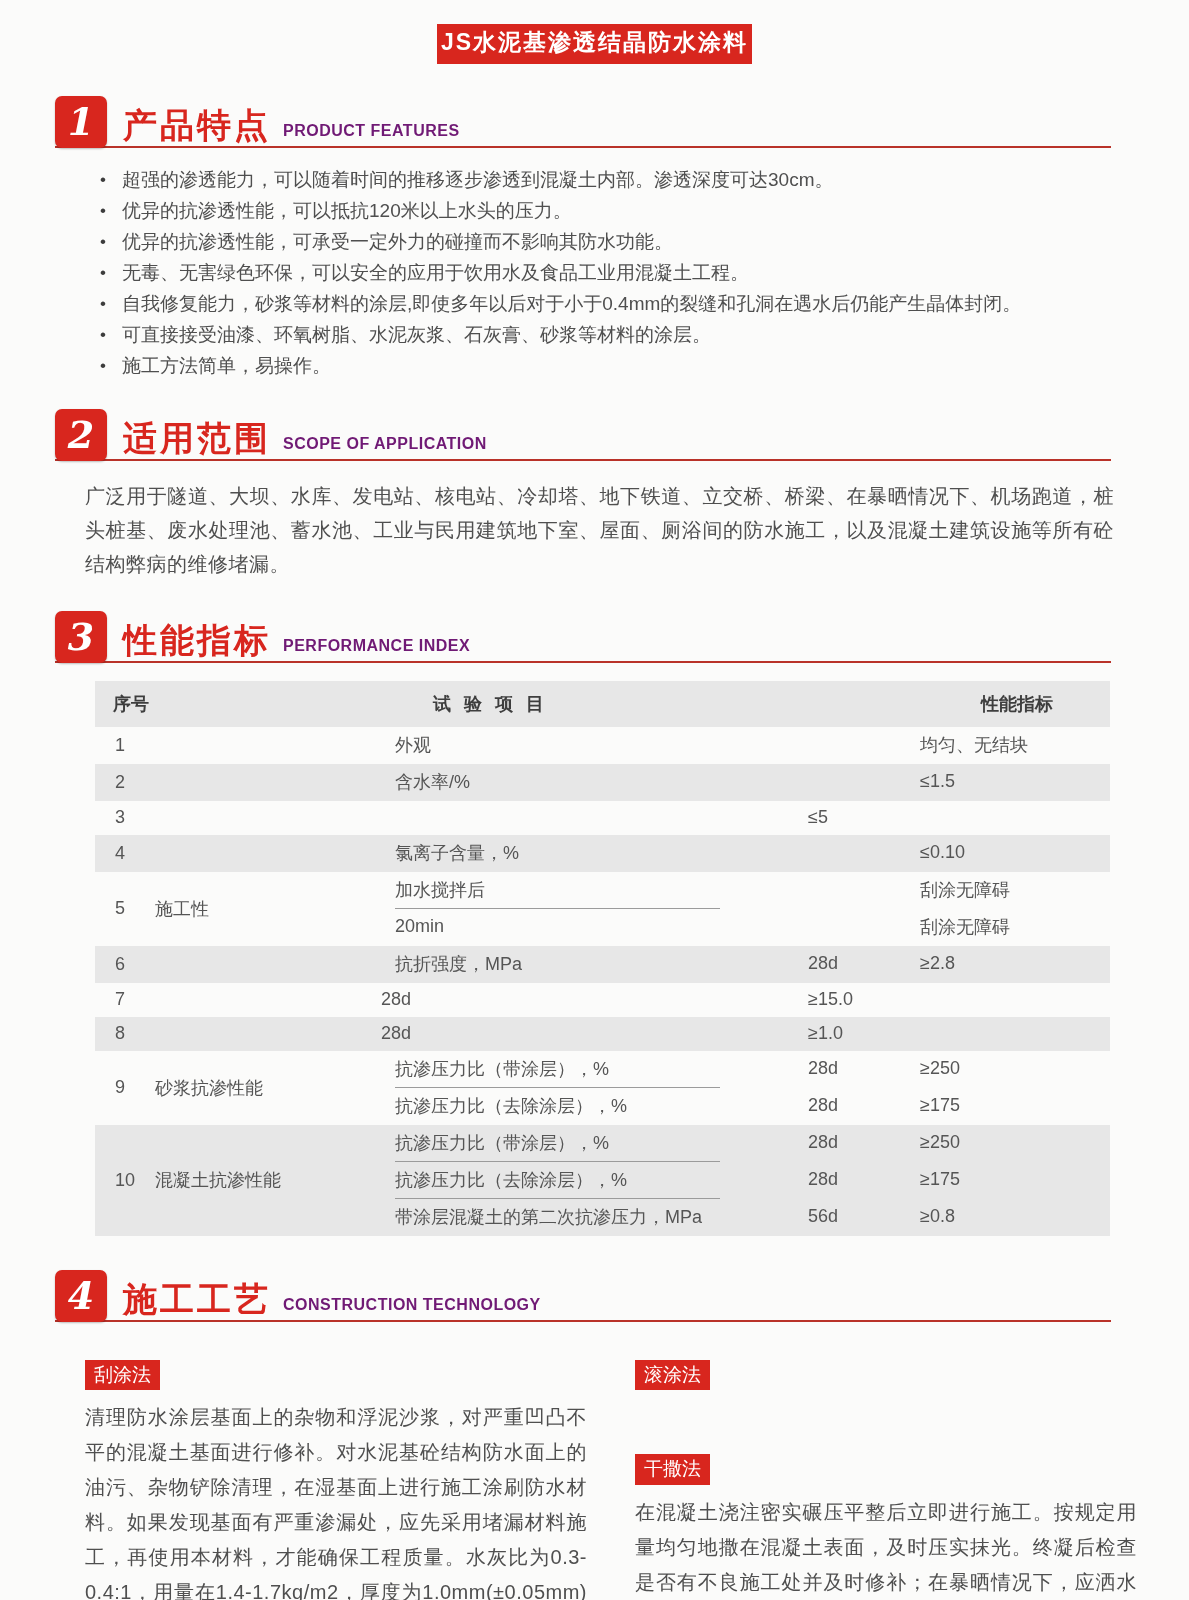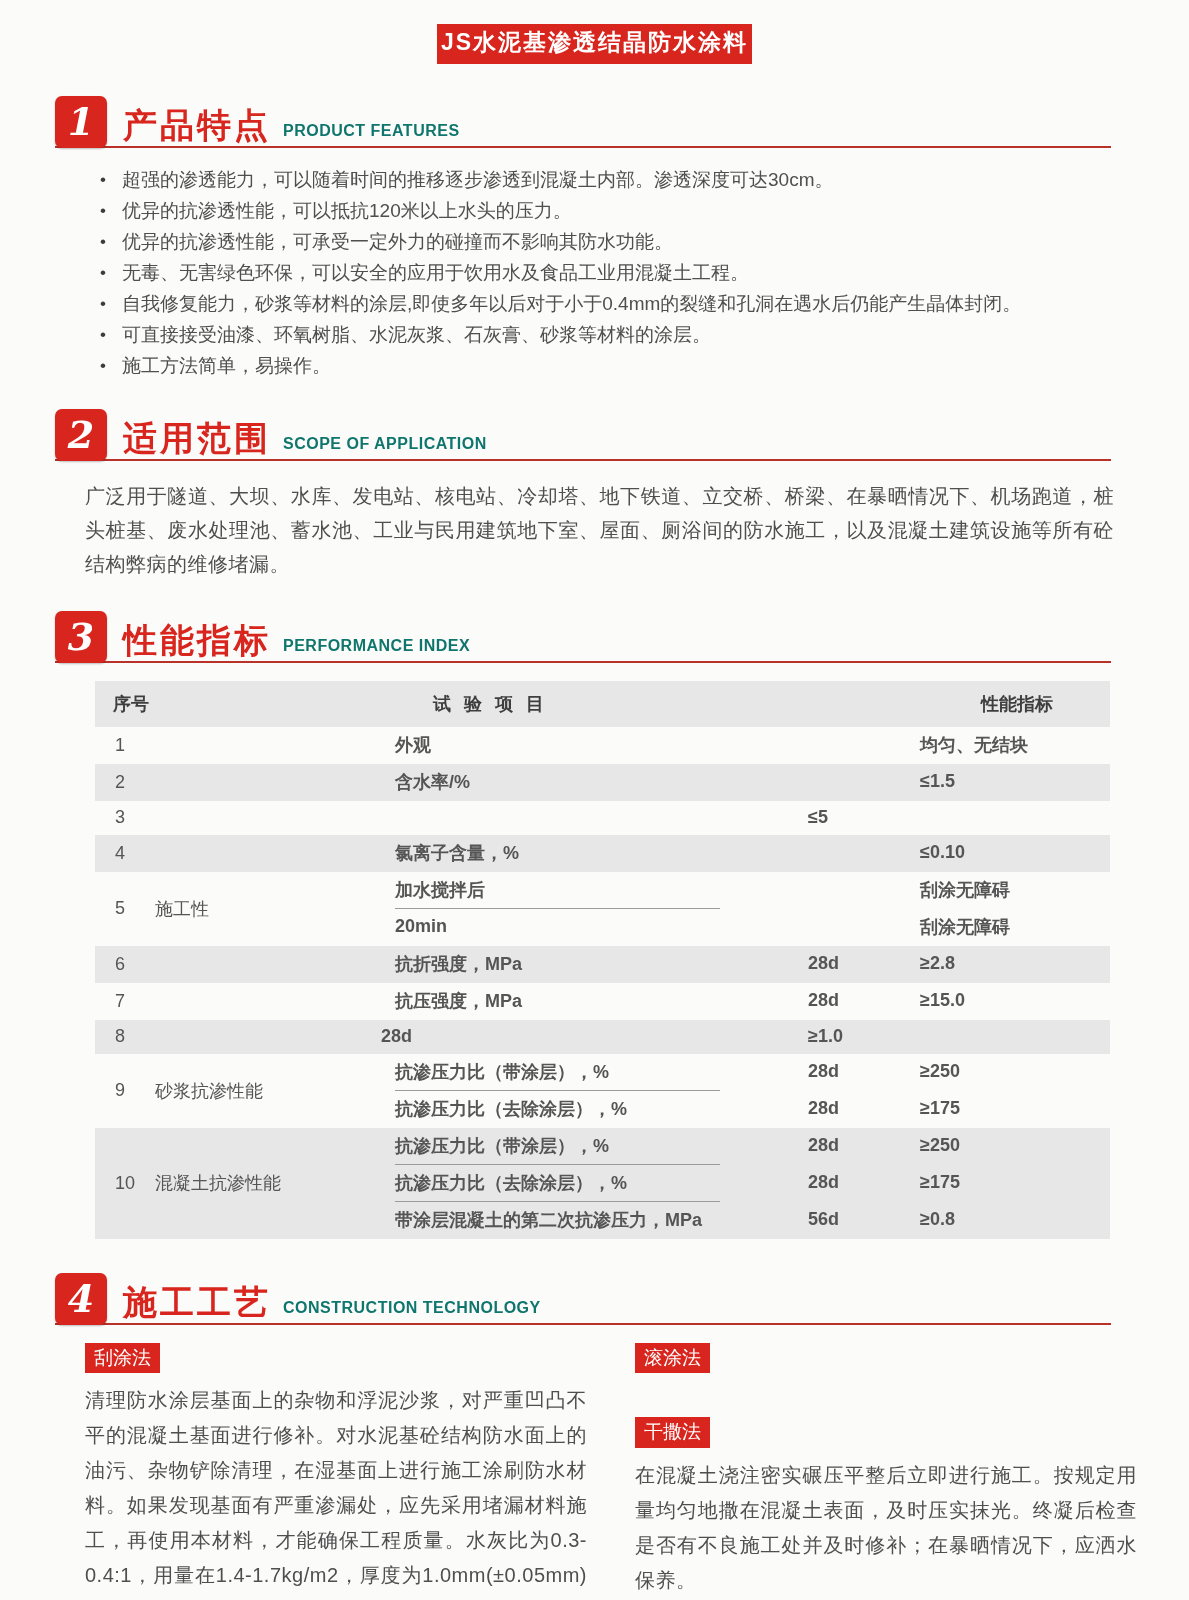--- a/index.html
+++ b/index.html
@@ -26,21 +26,21 @@
     font-style:italic;font-weight:bold;font-size:38px;
     display:flex;align-items:center;justify-content:center;
     margin-bottom:-4px;box-shadow:0 1px 2px rgba(0,0,0,.25);
     flex:0 0 52px;
   }
   .sec .zh{
     color:#d8261e;font-weight:bold;font-size:34px;letter-spacing:3px;
     margin-left:16px;line-height:1;padding-bottom:2px;
   }
   .sec .en{
-    color:#0f766e;font-weight:bold;font-size:16px;letter-spacing:.5px;
+    color:#701a75;font-weight:bold;font-size:16px;letter-spacing:.5px;
     margin-left:12px;line-height:1;padding-bottom:5px;
   }
   
   .bullets{margin:16px 70px 0 100px;}
   .bullet{display:flex;font-size:19px;line-height:31px;color:#4f4f4f;}
   .bullet .dot{width:22px;flex:0 0 22px;color:#3c3c3c;font-size:17px;}
   
   .para{
     margin:18px 75px 0 85px;font-size:20px;line-height:34px;
     color:#4f4f4f;text-align:justify;letter-spacing:.5px;
@@ -53,36 +53,36 @@
     padding:11px 0;align-items:center;gap:19px;
   }
   .thead .h-no{padding-left:18px;}
   .thead .h-item{padding-left:14px;letter-spacing:4px;}
   .trow{
     display:grid;grid-template-columns:58px 228px 1fr;align-items:center;
   }
   .trow.alt{background:#e7e7e7;}
   .c-no{padding-left:20px;}
   .c-cat{padding-left:2px;}
-  .subs{display:block;font-weight:bold;}
+  .subs{display:block;}
   .sub{
     display:grid;grid-template-columns:1fr 112px 190px;align-items:center;
     padding:6px 0 7px;position:relative;
   }
   .s-name{padding-left:14px;}
   .sub.has-divider::after{
     content:'';position:absolute;left:14px;bottom:0;width:325px;height:1px;
     background:#9b9b9b;
   }
   
   .methods{display:flex;margin:18px 52px 0 85px;gap:48px;}
   .mcol{flex:1;}
   .badge{
     display:inline-block;background:#d8261e;color:#fff;font-size:19px;
-    padding:3px 9px 4px;line-height:1.25;margin-bottom:10px;
+    padding:3px 9px 4px;line-height:1.25;margin-bottom:10px;margin-top:20px;
   }
   .mtext{
     font-size:20px;line-height:35px;color:#4f4f4f;text-align:justify;
     letter-spacing:.5px;
   }
   .roll-gap{height:34px;}
   
   .mt1{margin-top:32px;} .mt2{margin-top:28px;} .mt3{margin-top:30px;}
   .mt4{margin-top:34px;}
 </style>
@@ -233,21 +233,20 @@
     <div class="s-val">≥2.8</div>
   </div>
 </div>
   </div>
 
   <div class="trow">
     <div class="c-no">7</div>
     <div class="c-cat"></div>
     <div class="subs">
   <div class="sub">
-    <div class="s-name">抗压强度，MPa</div>
     <div class="s-age">28d</div>
     <div class="s-val">≥15.0</div>
   </div>
 </div>
   </div>
 
   <div class="trow alt">
     <div class="c-no">8</div>
     <div class="c-cat"></div>
     <div class="subs">

